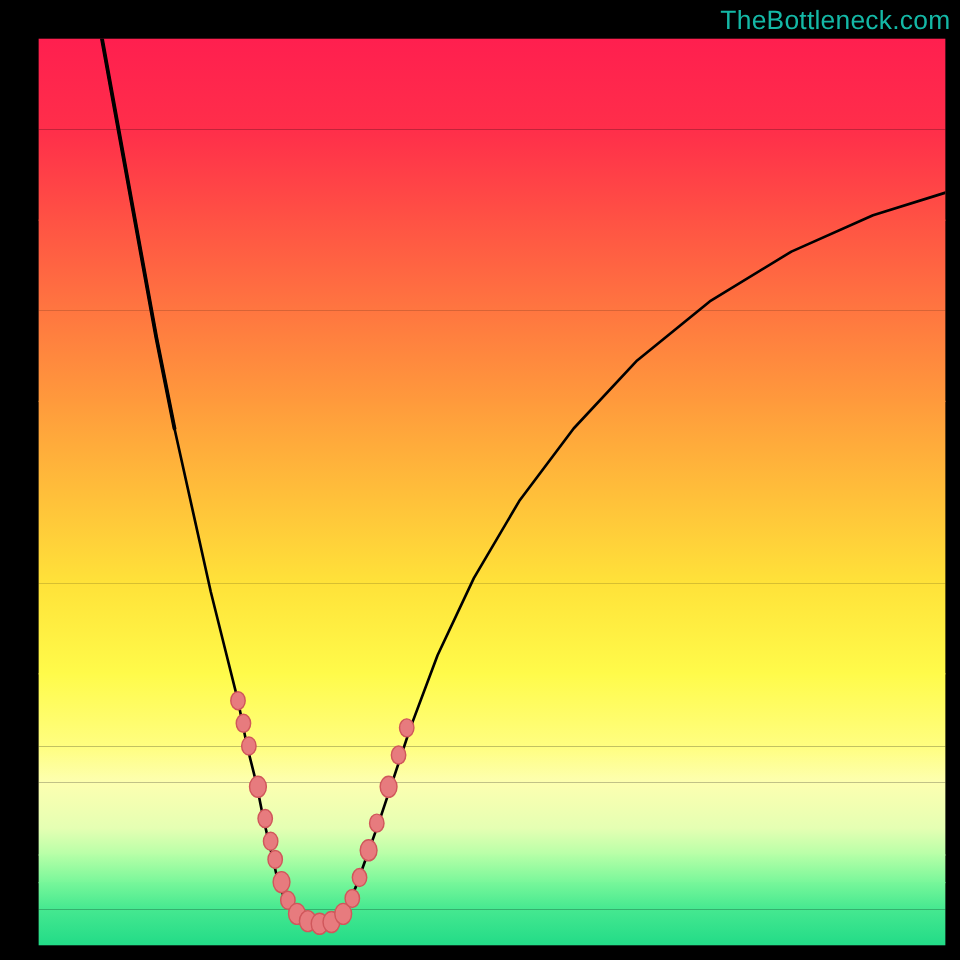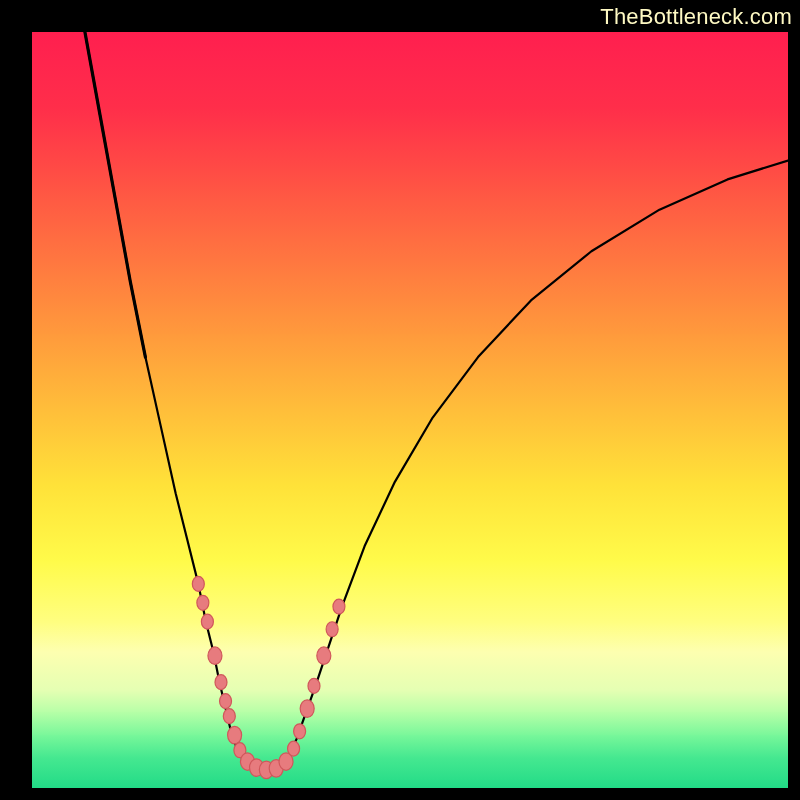--- a/index.html
+++ b/index.html
@@ -29,21 +29,21 @@
   }
   .gradient-band {
     position: absolute;
     left: 0;
     width: 100%;
   }
   .watermark {
     position: absolute;
     top: 4px;
     right: 8px;
-    color: #fef9c3;
+    color: #14b8a6;
     font-size: 22px;
     font-weight: 400;
     letter-spacing: 0.2px;
     z-index: 20;
   }
   svg.curves {
     position: absolute;
     left: 0;
     top: 0;
     z-index: 10;

